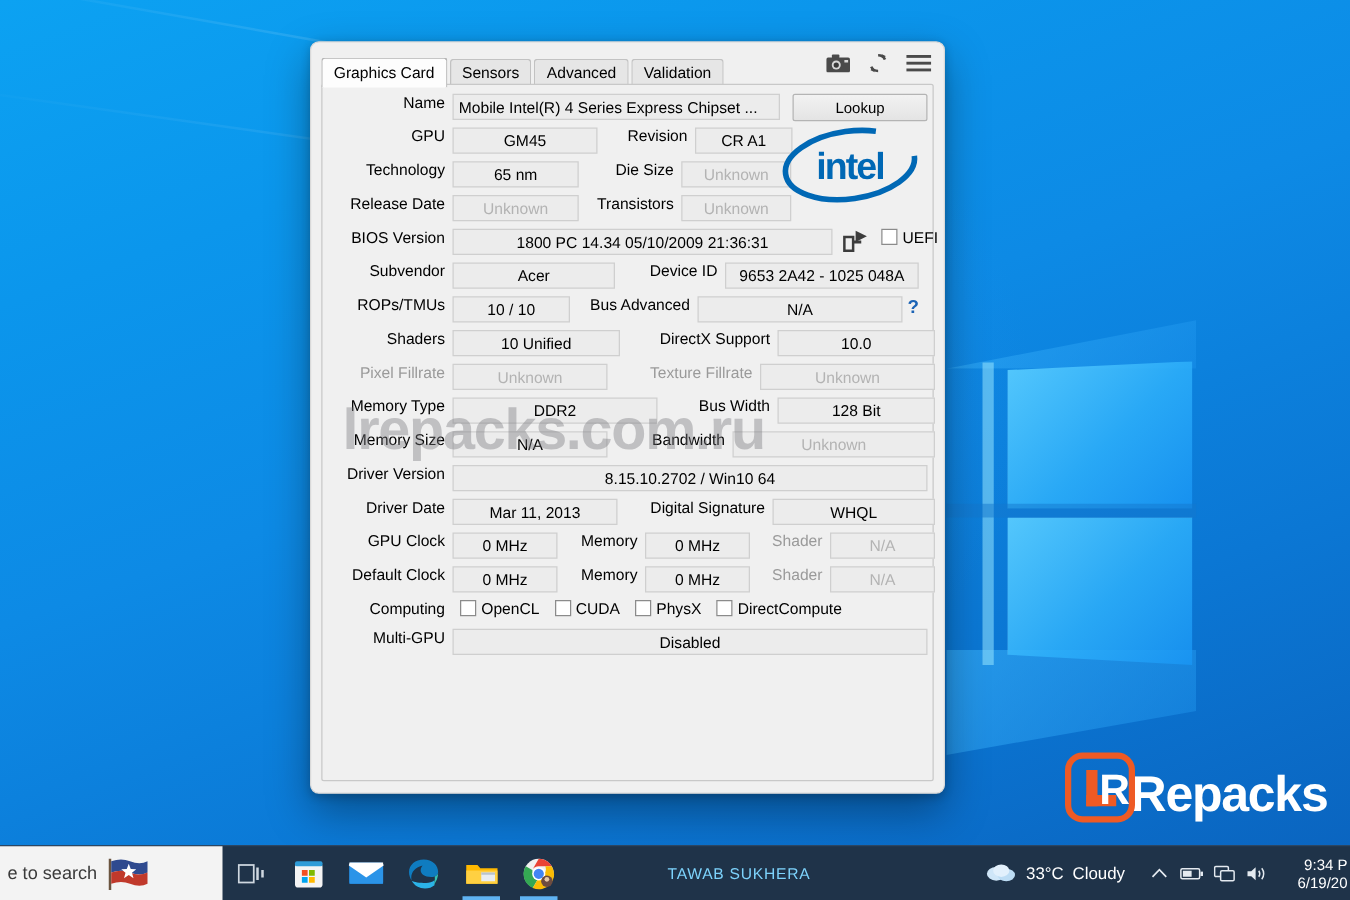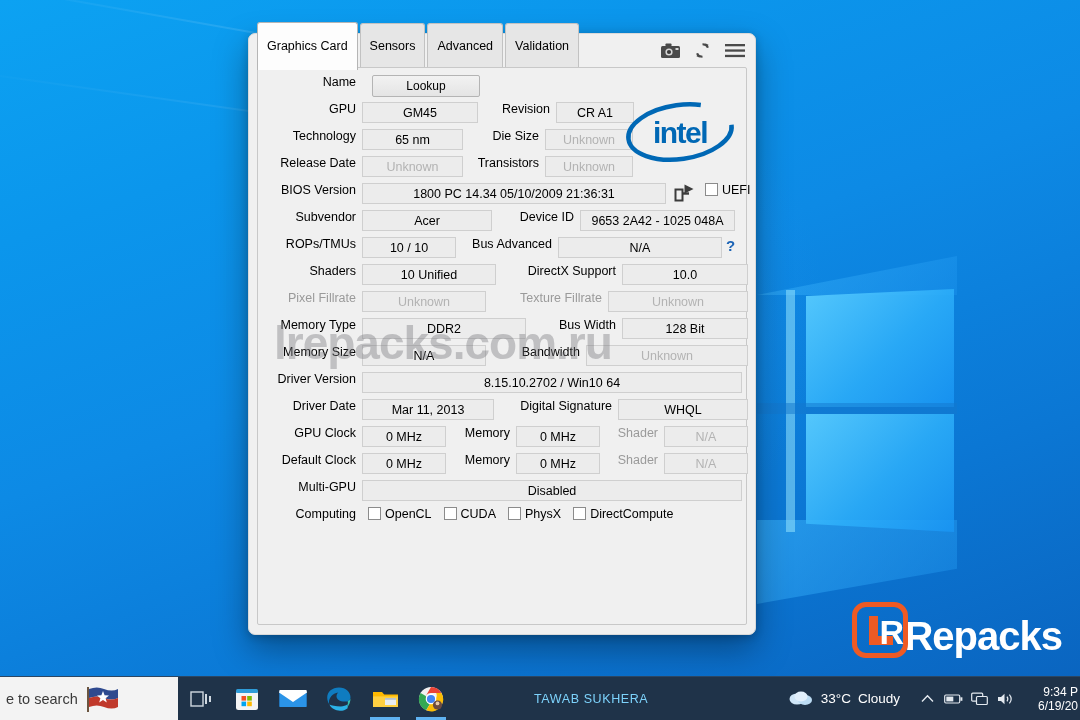--- a/index.html
+++ b/index.html
@@ -109,21 +109,21 @@
   #tabstrip {
     position: relative;
     height: 28px;
     padding: 7px 0 0 8px;
     display: flex;
     align-items: flex-end;
   }
   .tab {
     height: 21px;
     line-height: 21px;
-    padding: 12px 9px;
+    padding: 0 9px;
     margin-right: 2px;
     border: 1px solid #c2c2c2;
     border-bottom: none;
     border-radius: 3px 3px 0 0;
     background: #e6e6e6;
     font-size: 12.5px;
     color: #000;
     cursor: default;
     white-space: nowrap;
   }
@@ -343,20 +343,21 @@
 
       <div id="intel-logo">
         <svg width="112" height="68" viewBox="0 0 112 68">
           <ellipse cx="56" cy="34" rx="52" ry="27" fill="none" stroke="#0068b5" stroke-width="4.5" stroke-dasharray="215 45" transform="rotate(-8 56 34)"></ellipse>
           <text x="56" y="45" text-anchor="middle" font-family="Liberation Sans, sans-serif" font-size="30" font-weight="bold" fill="#0068b5" letter-spacing="-1.5">intel</text>
         </svg>
       </div>
 
       <div class="row">
         <div class="lbl w1">Name</div>
+        <div class="fld lefttext" style="width:262px">Mobile Intel(R) 4 Series Express Chipset ...</div>
         <div class="btn" style="width:108px;margin-left:10px">Lookup</div>
       </div>
 
       <div class="row">
         <div class="lbl w1">GPU</div>
         <div class="fld" style="width:116px">GM45</div>
         <div class="lbl" style="width:72px">Revision</div>
         <div class="fld" style="width:78px">CR A1</div>
       </div>
 
@@ -454,35 +455,35 @@
 
       <div class="row">
         <div class="lbl w1">Default Clock</div>
         <div class="fld" style="width:84px">0 MHz</div>
         <div class="lbl" style="width:64px">Memory</div>
         <div class="fld" style="width:84px">0 MHz</div>
         <div class="lbl dim" style="width:58px">Shader</div>
         <div class="fld dim" style="width:84px">N/A</div>
       </div>
 
-      <div class="row">
-        <div class="lbl w1">Multi-GPU</div>
-        <div class="fld" style="width:380px">Disabled</div>
-      </div>
-
       <div class="row" style="margin-bottom:0">
         <div class="lbl w1">Computing</div>
         <span class="cbx" style="margin-left:6px"></span>
         <span class="lbl" style="padding-left:4px;padding-right:0">OpenCL</span>
         <span class="cbx" style="margin-left:12px"></span>
         <span class="lbl" style="padding-left:4px;padding-right:0">CUDA</span>
         <span class="cbx" style="margin-left:12px"></span>
         <span class="lbl" style="padding-left:4px;padding-right:0">PhysX</span>
         <span class="cbx" style="margin-left:12px"></span>
         <span class="lbl" style="padding-left:4px;padding-right:0">DirectCompute</span>
+      </div>
+
+      <div class="row">
+        <div class="lbl w1">Multi-GPU</div>
+        <div class="fld" style="width:380px">Disabled</div>
       </div>
 
       <div id="watermark">lrepacks.com.ru</div>
     </div>
   </div>
 
   <div id="taskbar">
 
     <div id="searchbox">
       <span>e to search</span>

